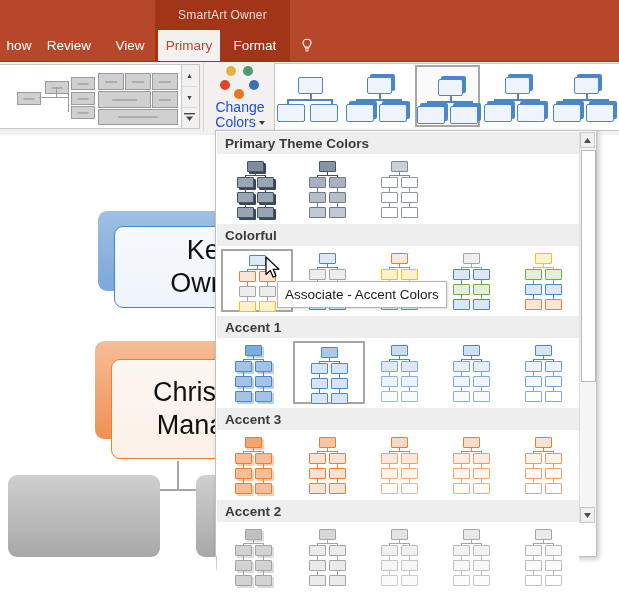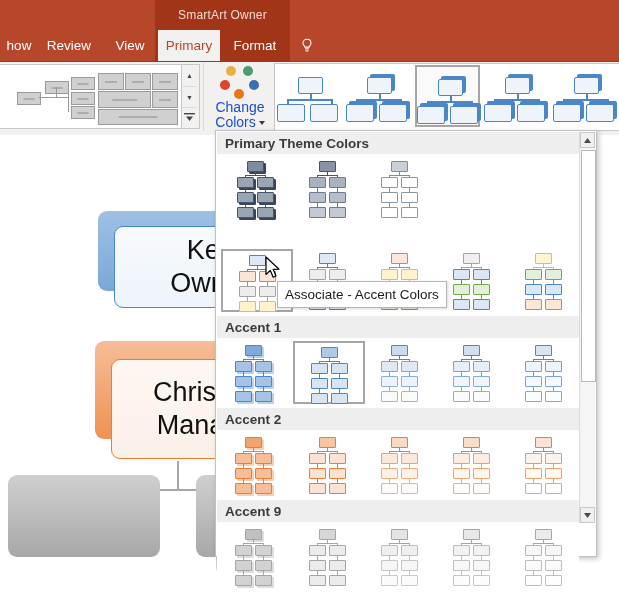--- a/index.html
+++ b/index.html
@@ -414,20 +414,21 @@
           <div class="t-link" style="left: 43.8px; top: 31px; width: 1.4px; height: 4.2px; background: rgb(141, 152, 167);"></div>
           <div class="t-node" style="left: 16px; top: 35.2px; width: 17px; height: 11px; background: rgb(255, 255, 255); border-color: rgb(141, 152, 167);"></div>
           <div class="t-node" style="left: 36px; top: 35.2px; width: 17px; height: 11px; background: rgb(255, 255, 255); border-color: rgb(141, 152, 167);"></div>
           <div class="t-link" style="left: 23.8px; top: 46.2px; width: 1.4px; height: 4.2px; background: rgb(141, 152, 167);"></div>
           <div class="t-link" style="left: 43.8px; top: 46.2px; width: 1.4px; height: 4.2px; background: rgb(141, 152, 167);"></div>
           <div class="t-node" style="left: 16px; top: 50.4px; width: 17px; height: 11px; background: rgb(255, 255, 255); border-color: rgb(141, 152, 167);"></div>
           <div class="t-node" style="left: 36px; top: 50.4px; width: 17px; height: 11px; background: rgb(255, 255, 255); border-color: rgb(141, 152, 167);"></div>
         </div>
       </div>
     </div>
+    <div class="group-head" style="top: 93px;">Colorful</div>
     <div class="group-row" style="top: 115px; height: 70px;">
       <div class="thumb sel" style="left: 4px; top: 3px;">
         <div class="t-wrap">
           <div class="t-node" style="left: 26px; top: 4px; width: 17px; height: 11px; background: rgb(222, 233, 245); border-color: rgb(74, 134, 200);"></div>
           <div class="t-link" style="left: 33.8px; top: 15px; width: 1.4px; height: 2.5px; background: rgb(74, 134, 200);"></div>
           <div class="t-link" style="left: 24.5px; top: 17.5px; width: 20px; height: 1.4px; background: rgb(74, 134, 200);"></div>
           <div class="t-link" style="left: 23.8px; top: 17.5px; width: 1.4px; height: 2.5px; background: rgb(74, 134, 200);"></div>
           <div class="t-link" style="left: 43.8px; top: 17.5px; width: 1.4px; height: 2.5px; background: rgb(74, 134, 200);"></div>
           <div class="t-node" style="left: 16px; top: 20px; width: 17px; height: 11px; background: rgb(251, 229, 214); border-color: rgb(237, 125, 49);"></div>
           <div class="t-node" style="left: 36px; top: 20px; width: 17px; height: 11px; background: rgb(251, 229, 214); border-color: rgb(237, 125, 49);"></div>
@@ -616,21 +617,21 @@
           <div class="t-link" style="left: 43.8px; top: 31px; width: 1.4px; height: 4.2px; background: rgb(110, 158, 211);"></div>
           <div class="t-node" style="left: 16px; top: 35.2px; width: 17px; height: 11px; background: rgb(246, 249, 252); border-color: rgb(119, 164, 214);"></div>
           <div class="t-node" style="left: 36px; top: 35.2px; width: 17px; height: 11px; background: rgb(246, 249, 252); border-color: rgb(119, 164, 214);"></div>
           <div class="t-link" style="left: 23.8px; top: 46.2px; width: 1.4px; height: 4.2px; background: rgb(119, 164, 214);"></div>
           <div class="t-link" style="left: 43.8px; top: 46.2px; width: 1.4px; height: 4.2px; background: rgb(119, 164, 214);"></div>
           <div class="t-node" style="left: 16px; top: 50.4px; width: 17px; height: 11px; background: rgb(253, 254, 254); border-color: rgb(126, 169, 216);"></div>
           <div class="t-node" style="left: 36px; top: 50.4px; width: 17px; height: 11px; background: rgb(253, 254, 254); border-color: rgb(126, 169, 216);"></div>
         </div>
       </div>
     </div>
-    <div class="group-head" style="top: 277px;">Accent 2</div>
+    <div class="group-head" style="top: 277px;">Accent 3</div>
     <div class="group-row" style="top: 299px; height: 70px;">
       <div class="thumb" style="left: 4px; top: 3px;">
         <div class="t-wrap">
           <div class="t-node" style="left: 25.6px; top: 5.6px; width: 17px; height: 11px; background: rgb(248, 206, 177); border-color: rgb(248, 206, 177);"></div>
           <div class="t-node" style="left: 24px; top: 4px; width: 17px; height: 11px; background: rgb(242, 164, 111); border-color: rgb(237, 125, 49);"></div>
           <div class="t-link" style="left: 31.8px; top: 15px; width: 1.4px; height: 2.5px; background: rgb(237, 125, 49);"></div>
           <div class="t-link" style="left: 22.5px; top: 17.5px; width: 20px; height: 1.4px; background: rgb(237, 125, 49);"></div>
           <div class="t-link" style="left: 21.8px; top: 17.5px; width: 1.4px; height: 2.5px; background: rgb(237, 125, 49);"></div>
           <div class="t-link" style="left: 41.8px; top: 17.5px; width: 1.4px; height: 2.5px; background: rgb(237, 125, 49);"></div>
           <div class="t-node" style="left: 15.6px; top: 21.6px; width: 17px; height: 11px; background: rgb(248, 206, 177); border-color: rgb(248, 206, 177);"></div>
@@ -721,21 +722,21 @@
           <div class="t-link" style="left: 43.8px; top: 31px; width: 1.4px; height: 4.2px; background: rgb(241, 151, 90);"></div>
           <div class="t-node" style="left: 16px; top: 35.2px; width: 17px; height: 11px; background: rgb(254, 249, 245); border-color: rgb(242, 158, 101);"></div>
           <div class="t-node" style="left: 36px; top: 35.2px; width: 17px; height: 11px; background: rgb(254, 249, 245); border-color: rgb(242, 158, 101);"></div>
           <div class="t-link" style="left: 23.8px; top: 46.2px; width: 1.4px; height: 4.2px; background: rgb(242, 158, 101);"></div>
           <div class="t-link" style="left: 43.8px; top: 46.2px; width: 1.4px; height: 4.2px; background: rgb(242, 158, 101);"></div>
           <div class="t-node" style="left: 16px; top: 50.4px; width: 17px; height: 11px; background: rgb(255, 254, 253); border-color: rgb(242, 163, 109);"></div>
           <div class="t-node" style="left: 36px; top: 50.4px; width: 17px; height: 11px; background: rgb(255, 254, 253); border-color: rgb(242, 163, 109);"></div>
         </div>
       </div>
     </div>
-    <div class="group-head" style="top: 369px;">Accent 9</div>
+    <div class="group-head" style="top: 369px;">Accent 2</div>
     <div class="group-row" style="top: 391px; height: 70px;">
       <div class="thumb" style="left: 4px; top: 3px;">
         <div class="t-wrap">
           <div class="t-node" style="left: 25.6px; top: 5.6px; width: 17px; height: 11px; background: rgb(221, 221, 221); border-color: rgb(221, 221, 221);"></div>
           <div class="t-node" style="left: 24px; top: 4px; width: 17px; height: 11px; background: rgb(192, 192, 192); border-color: rgb(165, 165, 165);"></div>
           <div class="t-link" style="left: 31.8px; top: 15px; width: 1.4px; height: 2.5px; background: rgb(165, 165, 165);"></div>
           <div class="t-link" style="left: 22.5px; top: 17.5px; width: 20px; height: 1.4px; background: rgb(165, 165, 165);"></div>
           <div class="t-link" style="left: 21.8px; top: 17.5px; width: 1.4px; height: 2.5px; background: rgb(165, 165, 165);"></div>
           <div class="t-link" style="left: 41.8px; top: 17.5px; width: 1.4px; height: 2.5px; background: rgb(165, 165, 165);"></div>
           <div class="t-node" style="left: 15.6px; top: 21.6px; width: 17px; height: 11px; background: rgb(221, 221, 221); border-color: rgb(221, 221, 221);"></div>

